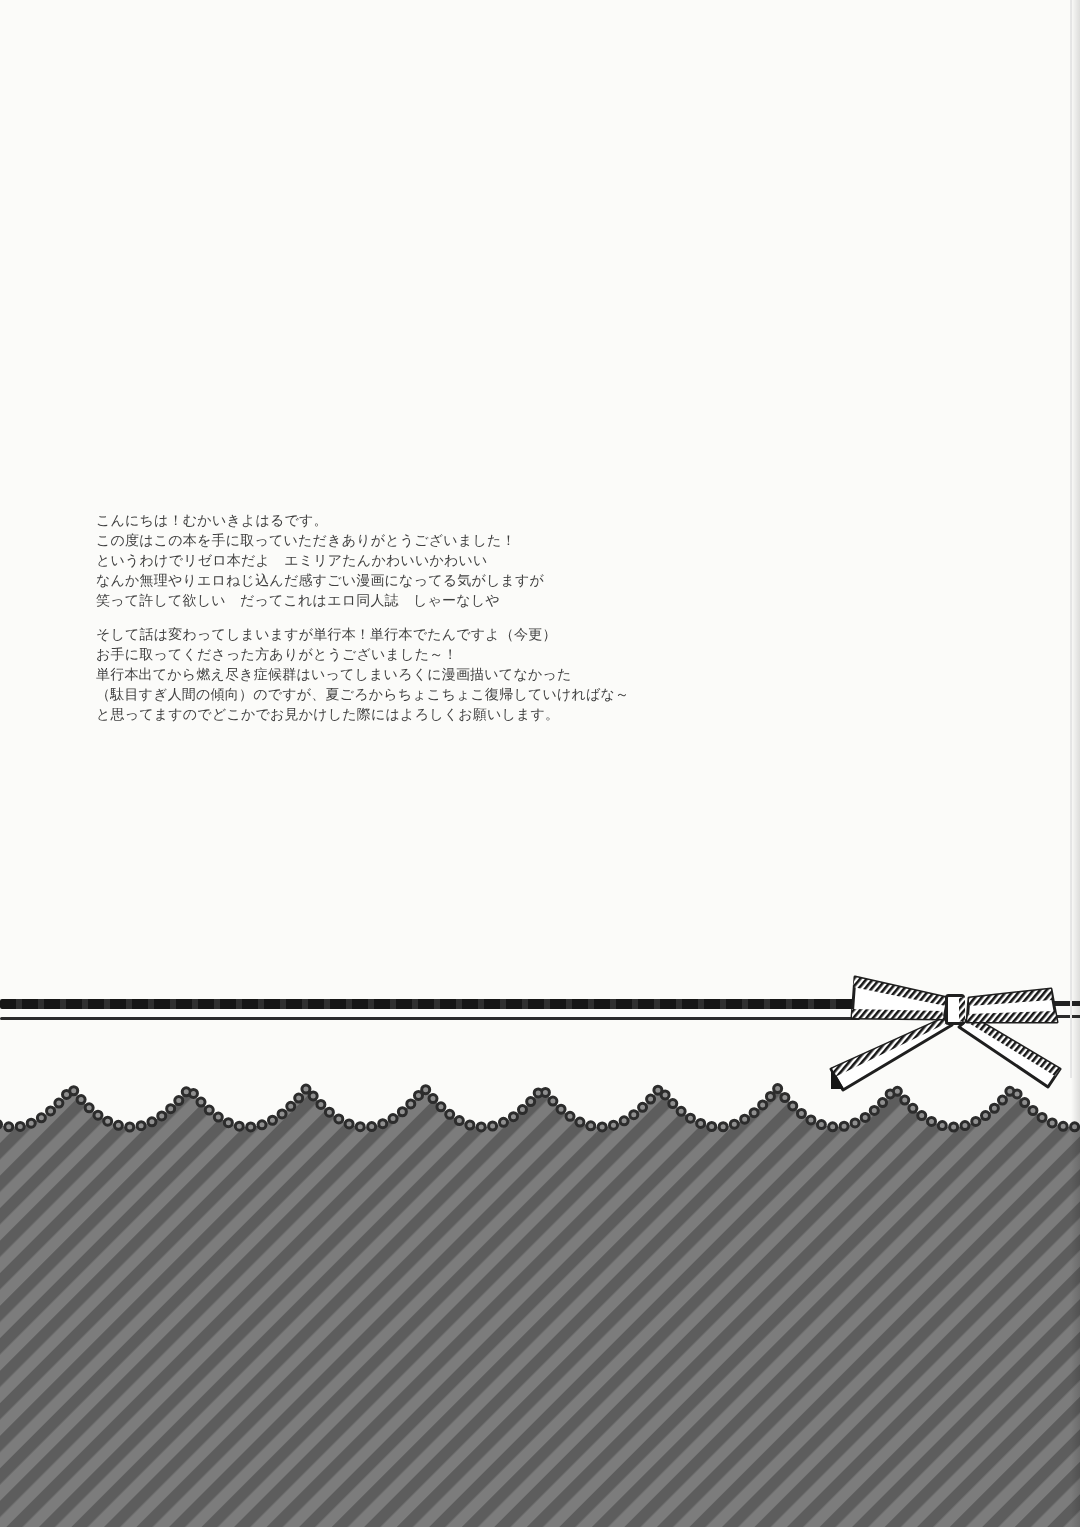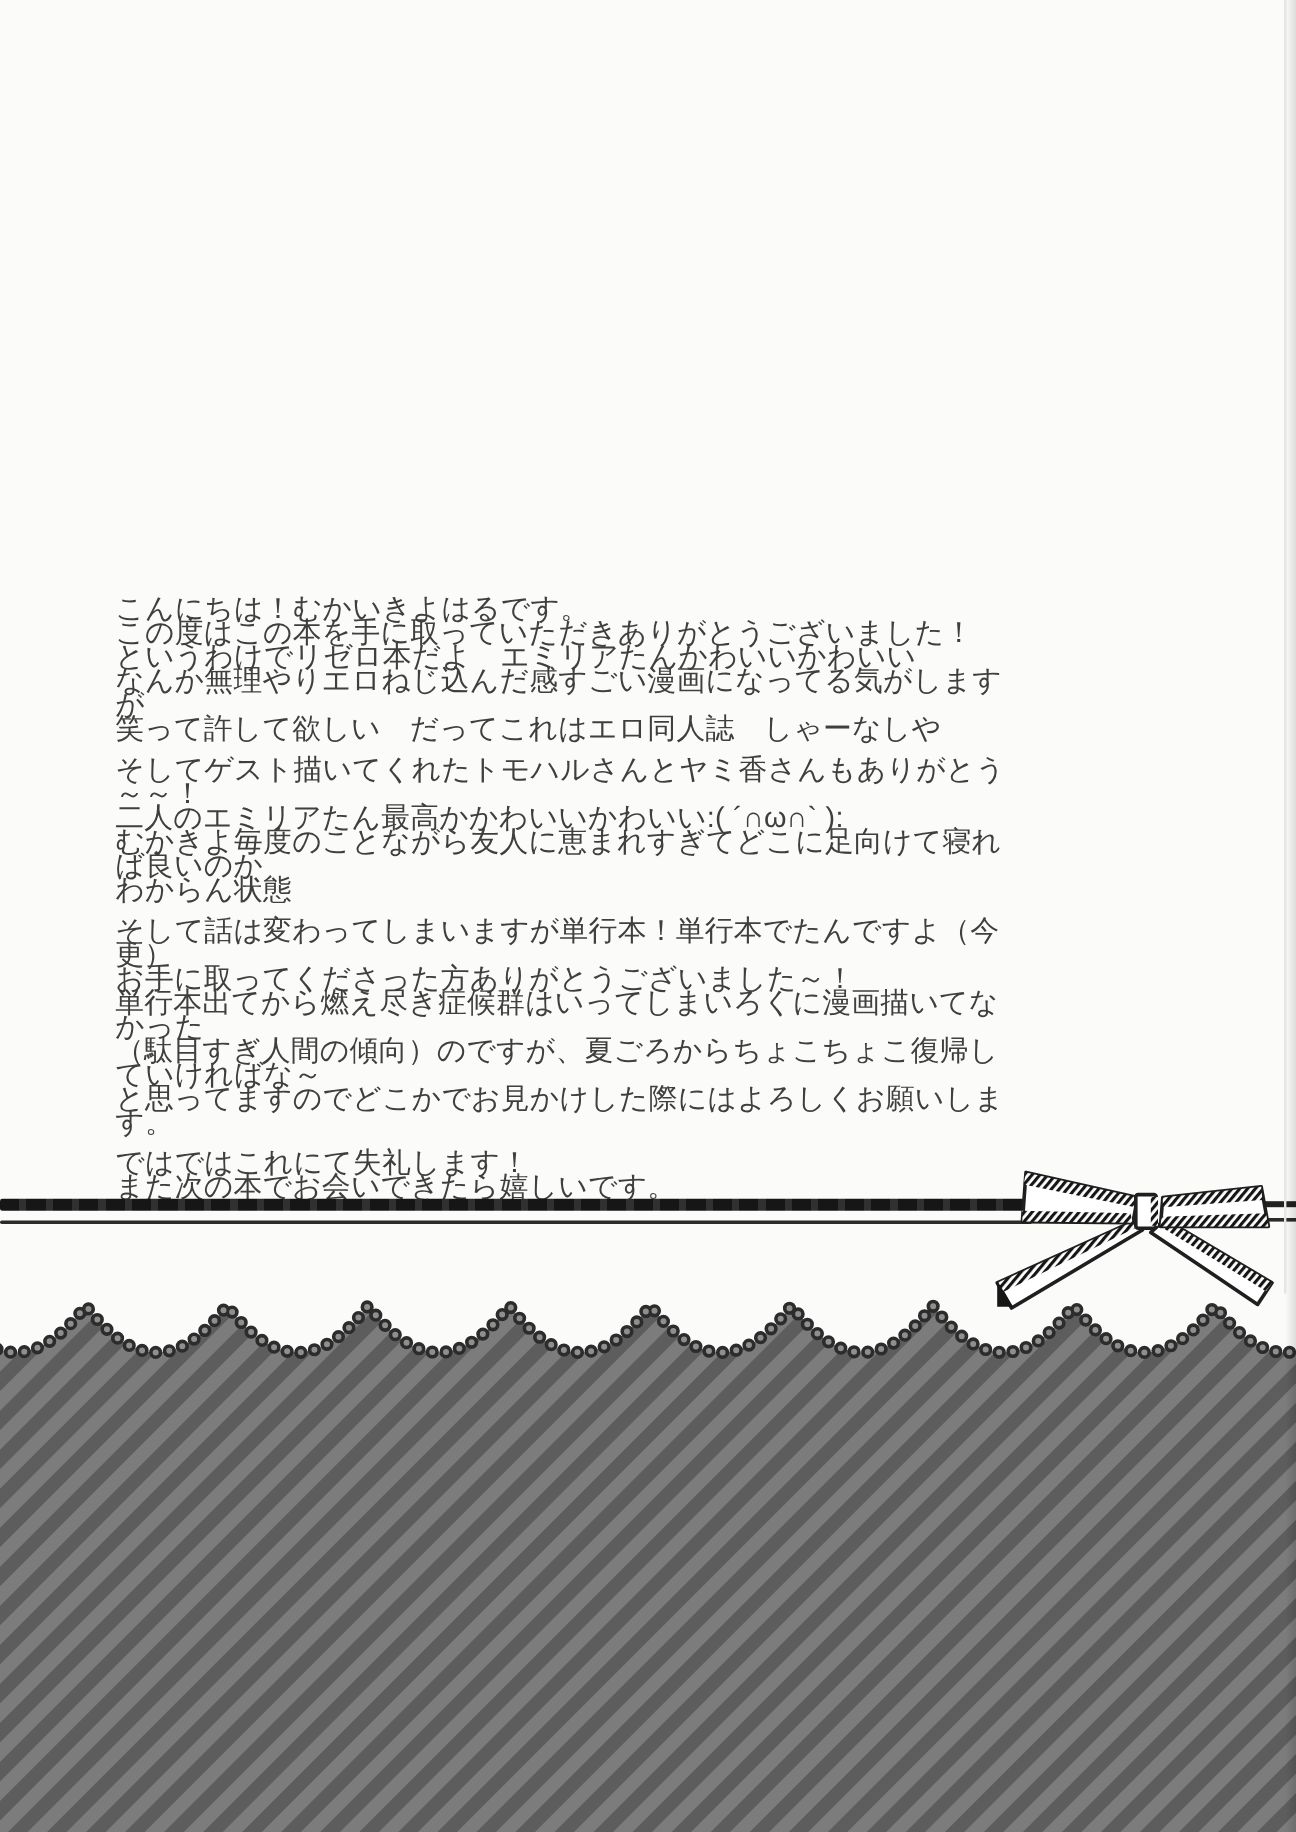--- a/index.html
+++ b/index.html
@@ -17,24 +17,24 @@
     background:var(--paper);
     font-family:"Liberation Sans","DejaVu Sans",sans-serif;
     position:relative;
     overflow:hidden;
   }
   .page{position:absolute;inset:0;}
   
   .afterword{
     position:absolute;
     left:96px;
-    top:498px;
+    top:510px;
     width:760px;
     color:var(--text);
-    font-size:24px;
+    font-size:14px;
     line-height:20px;
     letter-spacing:0.2px;
   }
   .afterword p{
     white-space:pre-line;
     margin:0 0 14px 0;
   }
   
   .band-thick{
     position:absolute;left:0;top:999px;width:856px;height:10px;
@@ -79,31 +79,25 @@
 <body>
 
 <main class="page">
 
   <section class="afterword">
       <p>こんにちは！むかいきよはるです。
 この度はこの本を手に取っていただきありがとうございました！
 というわけでリゼロ本だよ　エミリアたんかわいいかわいい
 なんか無理やりエロねじ込んだ感すごい漫画になってる気がしますが
 笑って許して欲しい　だってこれはエロ同人誌　しゃーなしや</p>
-      <p>そしてゲスト描いてくれたトモハルさんとヤミ香さんもありがとう～～！
-二人のエミリアたん最高かかわいいかわいい:( ´∩ω∩` ):
-むかきよ毎度のことながら友人に恵まれすぎてどこに足向けて寝れば良いのか
-わからん状態</p>
       <p>そして話は変わってしまいますが単行本！単行本でたんですよ（今更）
 お手に取ってくださった方ありがとうございました～！
 単行本出てから燃え尽き症候群はいってしまいろくに漫画描いてなかった
 （駄目すぎ人間の傾向）のですが、夏ごろからちょこちょこ復帰していければな～
 と思ってますのでどこかでお見かけした際にはよろしくお願いします。</p>
-      <p>ではではこれにて失礼します！
-また次の本でお会いできたら嬉しいです。</p>
     </section>
 
   <div class="band-thick"></div>
   <div class="band-thin"></div>
   <div class="band-right-a"></div>
   <div class="band-right-b"></div>
 
   <svg class="bow" viewBox="0 0 252 152" xmlns="http://www.w3.org/2000/svg">
     <defs>
       <pattern id="hatch" width="5" height="5" patternUnits="userSpaceOnUse" patternTransform="rotate(40)">

